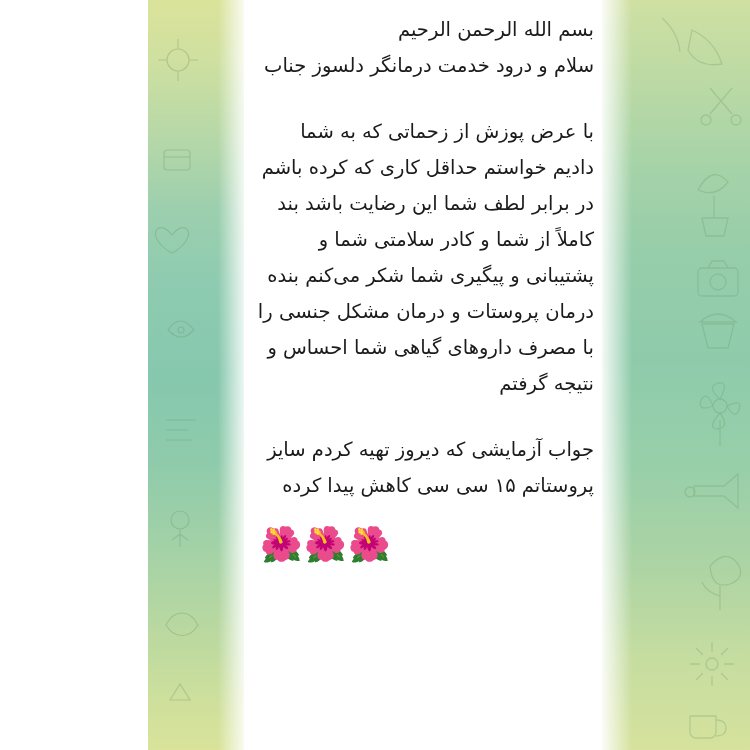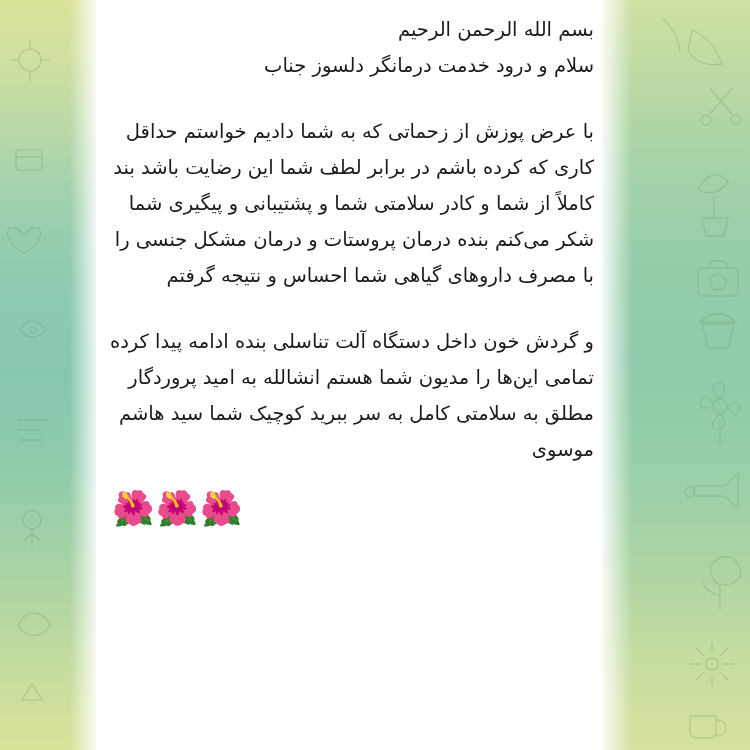--- a/index.html
+++ b/index.html
@@ -9,21 +9,21 @@
   body {
     width: 750px;
     height: 750px;
     overflow: hidden;
     font-family: "DejaVu Sans", "Liberation Sans", sans-serif;
     background: #ffffff;
   }
 
   .page {
     position: relative;
-    width: 750px;
+    width: 602px;
     height: 750px;
     overflow: hidden;
     background: #ffffff;
   }
 
   
   .left-strip {
     position: absolute;
     top: 0;
     left: 0;
@@ -186,19 +186,19 @@
         <path d="M114 720 q10 0 10 8 q0 8 -10 8"></path>
       </svg>
     </div>
     <div class="left-fade"></div>
   </div>
 
   <div class="content">
     <p class="para first">بسم الله الرحمن الرحیم
 سلام و درود خدمت درمانگر دلسوز جناب</p>
     <p class="para spaced">با عرض پوزش از زحماتی که به شما دادیم خواستم حداقل کاری که کرده باشم در برابر لطف شما این رضایت باشد بند کاملاً از شما و کادر سلامتی شما و پشتیبانی و پیگیری شما شکر می‌کنم بنده درمان پروستات و درمان مشکل جنسی را با مصرف داروهای گیاهی شما احساس و نتیجه گرفتم</p>
-    <p class="para spaced">و گردش خون داخل دستگاه آلت تناسلی بنده ادامه پیدا کرده تمامی این‌ها را مدیون شما هستم انشالله به امید پروردگار مطلق به سلامتی کامل به سر ببرید کوچیک شما سید هاشم موسوی</p>
+    <p class="para spaced">جواب آزمایشی که دیروز تهیه کردم سایز پروستاتم ۱۵ سی سی کاهش پیدا کرده</p>
     <div class="flowers">
       <span class="flower-glyph">🌺🌺🌺</span>
     </div>
   </div>
 
 </div>
 
 </body></html>

